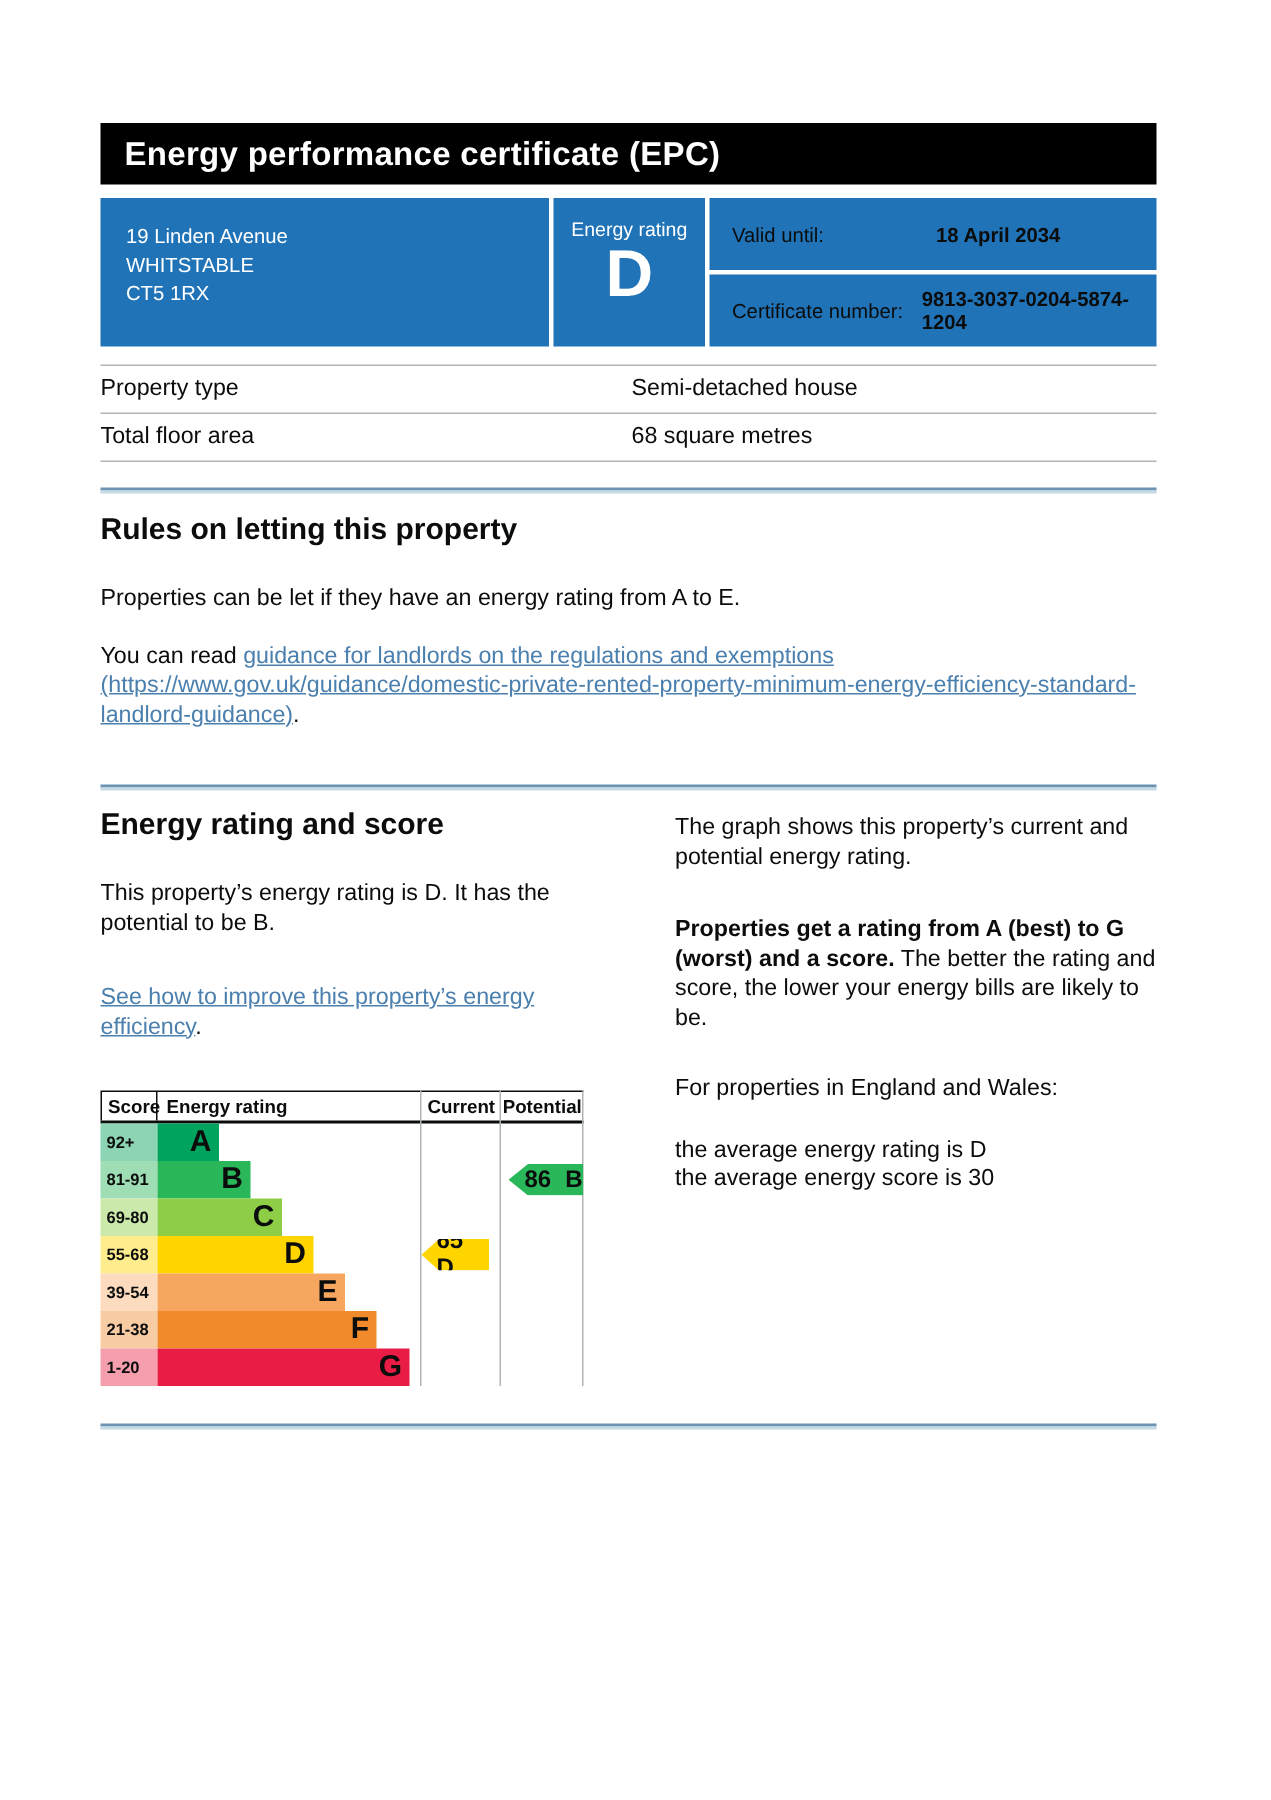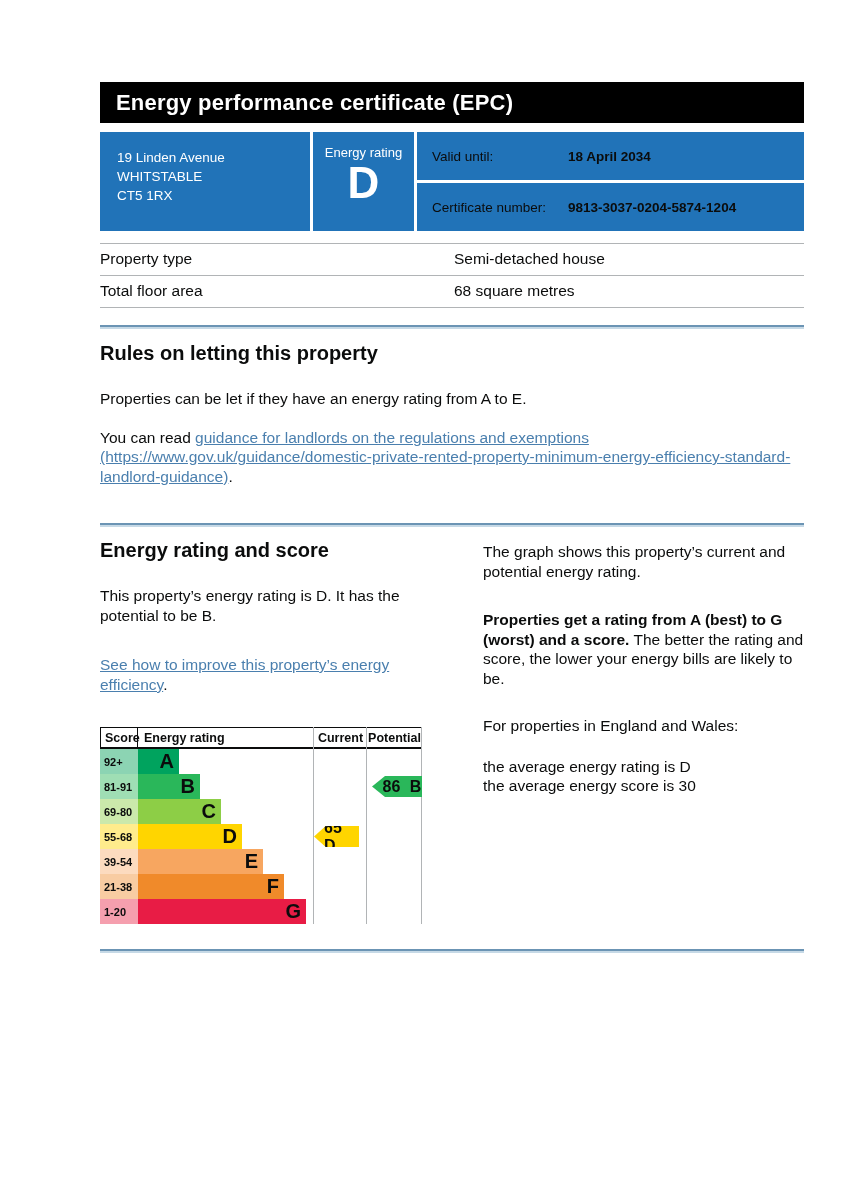--- a/index.html
+++ b/index.html
@@ -3,33 +3,33 @@
 <meta charset="utf-8">
 <style>
   * { margin:0; padding:0; box-sizing:border-box; }
   html,body { background:#ffffff; }
   body {
     width:847px; height:1200px; overflow:hidden;
     font-family:"Liberation Sans", sans-serif;
     color:var(--text, #0b0c0c);
     -webkit-font-smoothing:antialiased;
   }
-  .page { margin-left:100px; width:704px; padding-top:82px; }
+  .page { margin-left:67px; width:704px; padding-top:82px; }
 
   
   .title-bar {
     background:var(--header-bar,#000); color:#fff;
     height:41px; display:flex; align-items:center;
     padding-left:16px; font-size:22px; font-weight:bold; letter-spacing:.2px;
   }
 
   
   .summary { display:flex; gap:3px; margin-top:9px; height:99px; }
   .panel { background:var(--panel-blue,#2173b8); color:#fff; }
-  .panel-address { width:210px; padding:17px 0 0 17px; font-size:13.5px; line-height:1.4; }
+  .panel-address { width:299px; padding:17px 0 0 17px; font-size:13.5px; line-height:1.4; }
   .panel-rating { width:101px; display:flex; flex-direction:column; align-items:center; padding-top:13px; }
   .panel-rating .er-label { font-size:13px; }
   .panel-rating .er-value { font-size:44px; font-weight:bold; line-height:1.05; }
   .panel-right { flex:1; display:flex; flex-direction:column; gap:3px; background:#fff; }
   .panel-right .row { flex:1; background:var(--panel-blue,#2173b8); display:flex; align-items:center; padding-left:15px; font-size:13.5px; }
   .panel-right .lbl { width:136px; }
   .panel-right .val { font-weight:bold; }
 
   
   .key-facts { margin-top:12px; border-top:1px solid var(--border-gray,#b1b4b6); }

